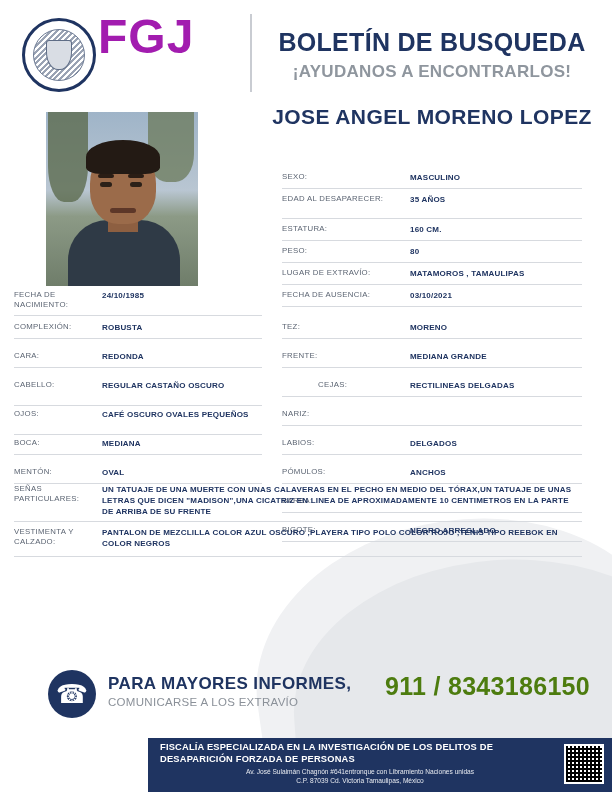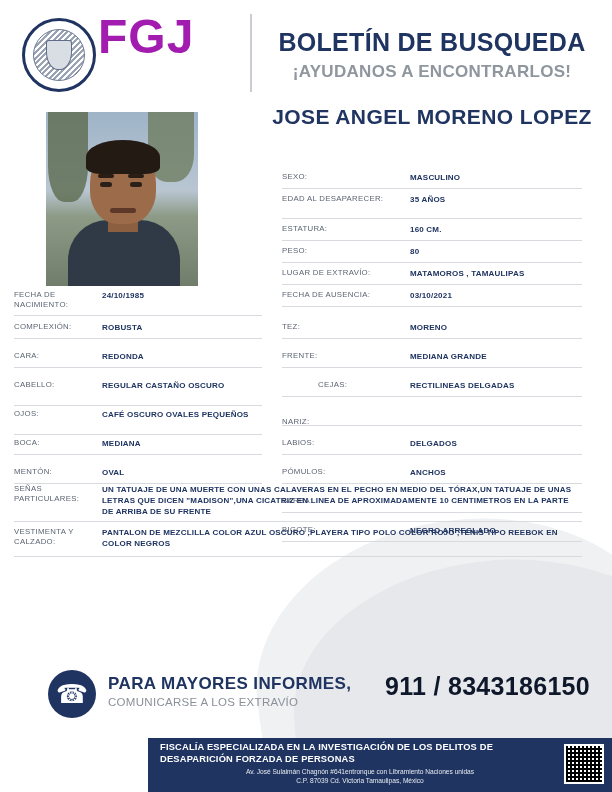--- a/index.html
+++ b/index.html
@@ -128,21 +128,21 @@
   }
   .phone-glyph{color:#fff;font-size:26px;line-height:26px;}
   .informes{
     position:absolute;left:108px;top:14px;font-size:17px;font-weight:bold;
     color:#1f3461;letter-spacing:.4px;
   }
   .comunicarse{
     position:absolute;left:108px;top:36px;font-size:11.5px;color:#8b9199;letter-spacing:.3px;
   }
   .phone-num{
-    position:absolute;right:22px;top:12px;font-size:25px;font-weight:bold;color:#0f172a;
+    position:absolute;right:22px;top:12px;font-size:25px;font-weight:bold;color:#4d7c0f;
     letter-spacing:.3px;
   }
 
   
   .footer{
     position:absolute;left:148px;top:738px;width:464px;height:54px;
     background:#1f3461;color:#ffffff;z-index:7;
   }
   .footer-title{
     position:absolute;left:12px;top:4px;width:390px;
@@ -254,21 +254,21 @@
     </div>
     <div class="hr" style="left:282px;top:367px;width:300px;"></div>
 
     <div class="row" style="left:282px;top:380px;">
       <div class="lbl" style="position:absolute;left:0;top:0;width:110px;margin-left:36px;">CEJAS:</div>
       <div class="val" style="position:absolute;left:128px;top:0;width:200px;">RECTILINEAS DELGADAS</div>
     </div>
     <div class="hr" style="left:282px;top:396px;width:300px;"></div>
 
     <div class="row" style="left:282px;top:409px;">
-      <div class="lbl" style="position:absolute;left:0;top:8px;width:110px;">NARIZ:</div>
+      <div class="lbl" style="position:absolute;left:0;top:0;width:110px;">NARIZ:</div>
       <div class="val" style="position:absolute;left:128px;top:0;width:190px;"></div>
     </div>
     <div class="hr" style="left:282px;top:425px;width:300px;"></div>
 
     <div class="row" style="left:282px;top:438px;">
       <div class="lbl" style="position:absolute;left:0;top:0;width:110px;">LABIOS:</div>
       <div class="val" style="position:absolute;left:128px;top:0;width:190px;">DELGADOS</div>
     </div>
     <div class="hr" style="left:282px;top:454px;width:300px;"></div>
 

